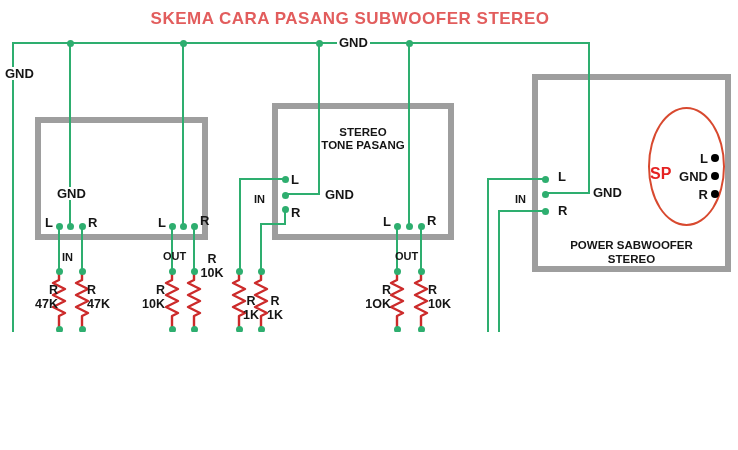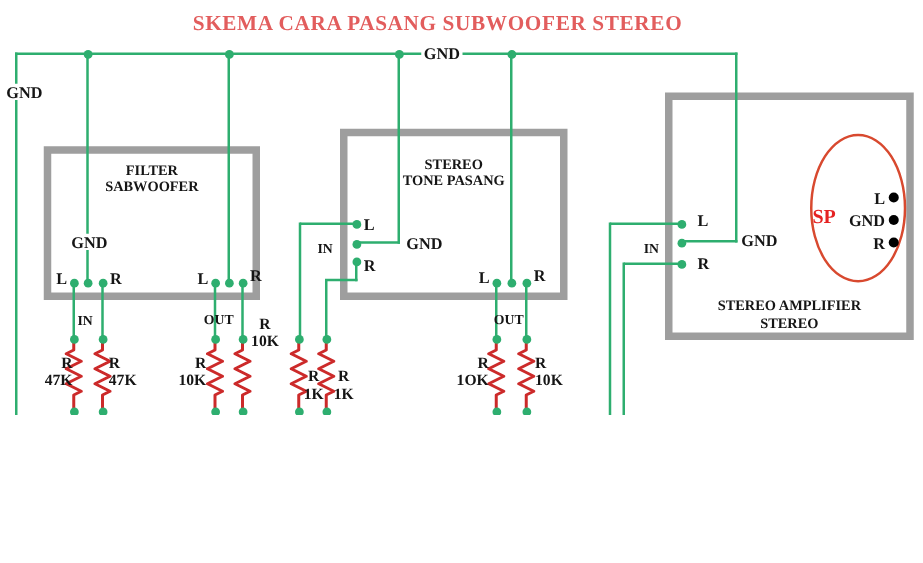--- a/index.html
+++ b/index.html
@@ -7,21 +7,21 @@
     --component_red:#cc2a2a;
     --box_border_gray:#9e9e9e;
     --title_red:#e25d5d;
     --sp_red:#e52222;
     --speaker_ellipse_red:#d8492f;
     --text_black:#151515;
   }
   html,body{margin:0;padding:0;background:#fff;}
   #stage{
     position:relative;width:738px;height:332px;background:#ffffff;overflow:hidden;
-    font-family:Liberation Serif, serif;
+    font-family:Liberation Sans, sans-serif;
   }
   .box{
     position:absolute;border:6px solid var(--box_border_gray);background:transparent;
     box-sizing:border-box;z-index:1;
   }
   .wire{position:absolute;background:var(--wire_green);z-index:2;}
   .stub{position:absolute;background:#d05c5c;z-index:2;}
   .dot{position:absolute;width:7px;height:7px;border-radius:50%;background:var(--wire_green);z-index:4;}
   .res{position:absolute;width:20px;height:58px;z-index:3;}
   .res svg{display:block;}
@@ -67,30 +67,26 @@
 <body>
 
 <div id="stage">
 
   <div id="title">SKEMA CARA PASANG SUBWOOFER STEREO</div>
 
   <div class="box" style="left:35px;top:117px;width:173px;height:123px;"></div>
   <div class="box" style="left:272px;top:103px;width:182px;height:137px;"></div>
   <div class="box" style="left:532px;top:74px;width:199px;height:198px;"></div>
 
-  <div class="boxtitle" style="left:35px;top:131px;width:173px;">
-    <span>FILTER</span><br>
-    <span>SABWOOFER</span>
-  </div>
   <div class="boxtitle" style="left:272px;top:126px;width:182px;">
     <span>STEREO</span><br>
     <span>TONE PASANG</span>
   </div>
   <div class="boxtitle" style="left:532px;top:238px;width:199px;line-height:14px;">
-    <span>STEREO AMPLIFIER</span><br>
+    <span>POWER SABWOOFER</span><br>
     <span>STEREO</span>
   </div>
 
   <div class="lbl bg" style="left:3px;top:67px;">GND</div>
   <div class="lbl bg" style="left:337px;top:36px;">GND</div>
   <div class="lbl bg" style="left:55px;top:187px;">GND</div>
 
   <div class="lbl" style="left:45px;top:216px;">L</div>
   <div class="lbl" style="left:88px;top:216px;">R</div>
   <div class="lbl" style="left:158px;top:216px;">L</div>

